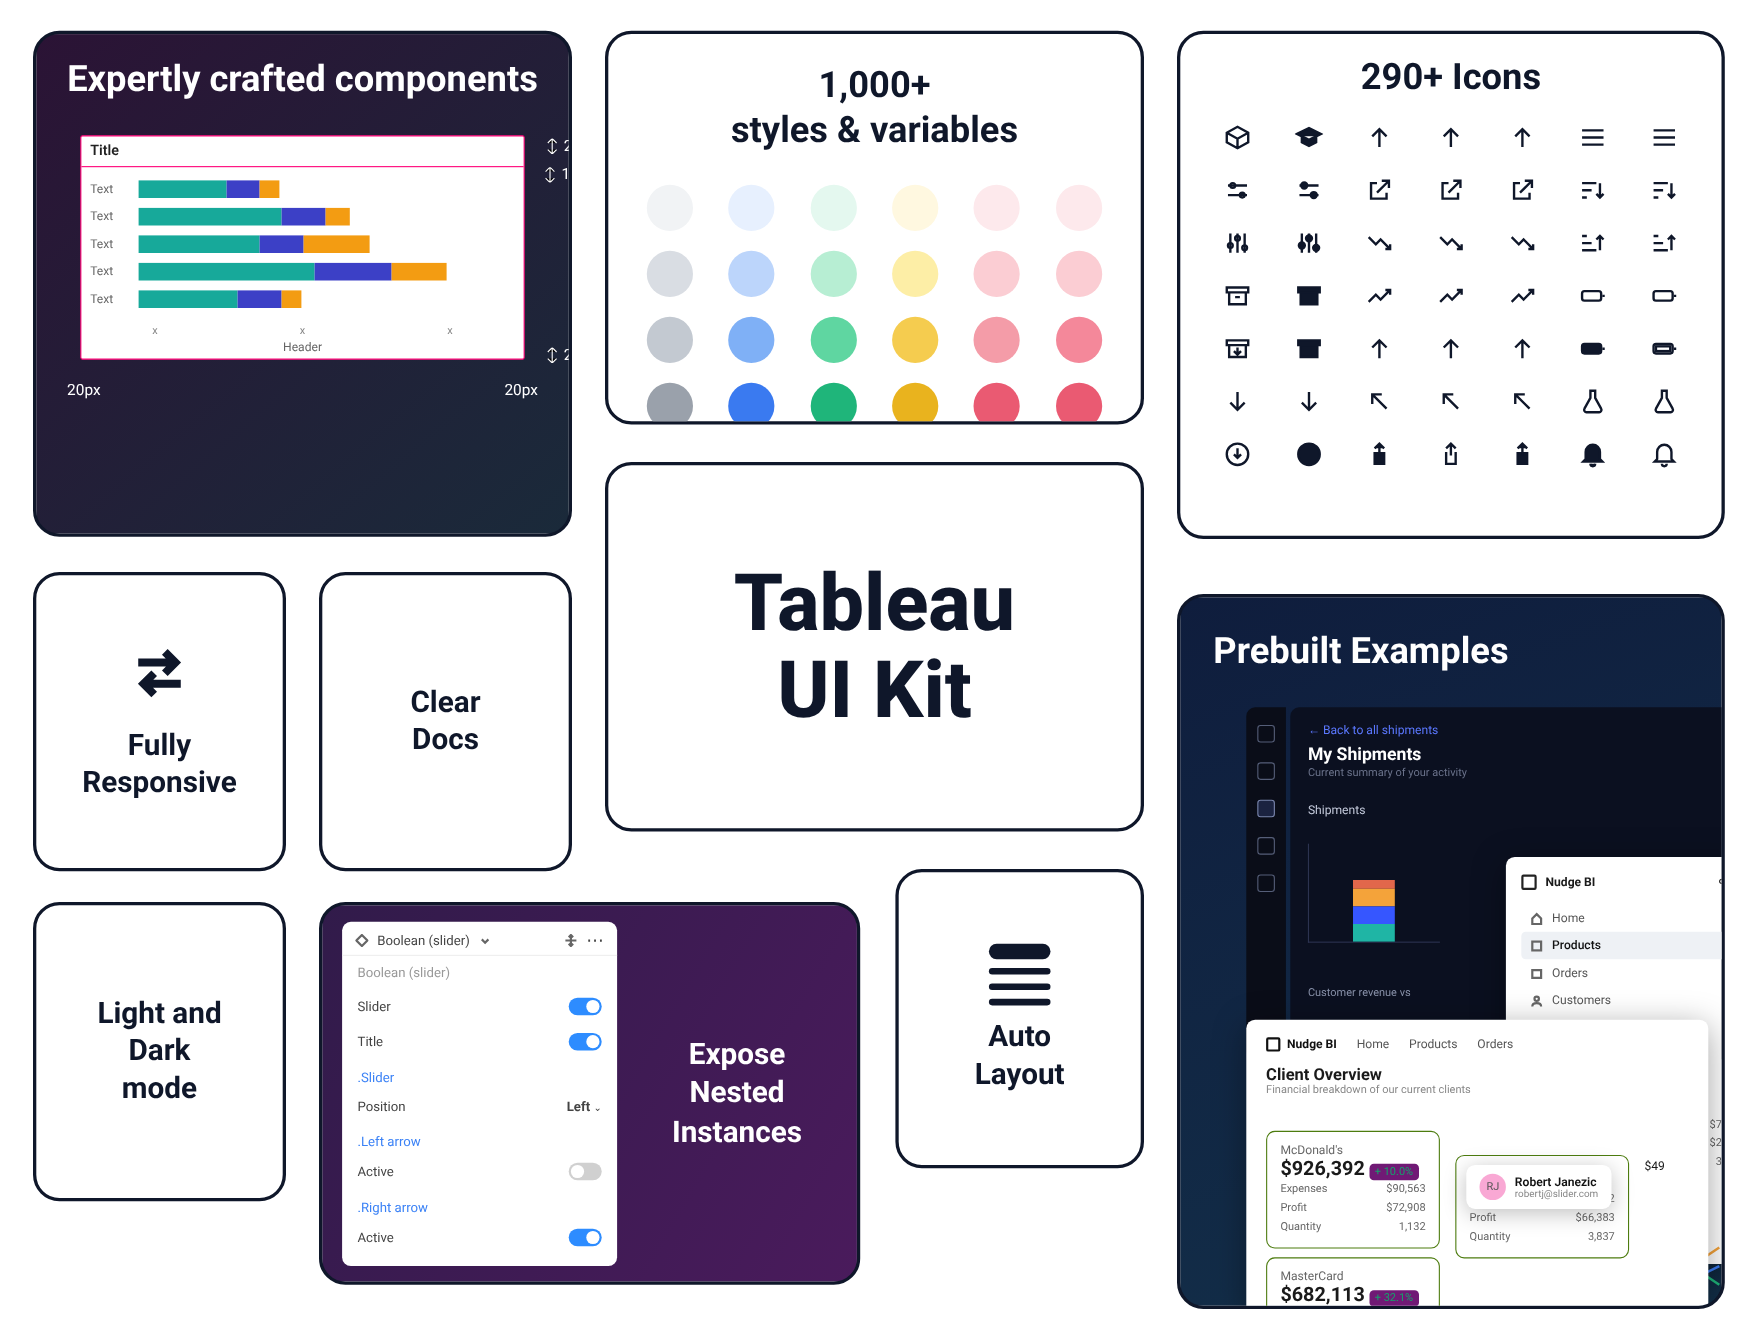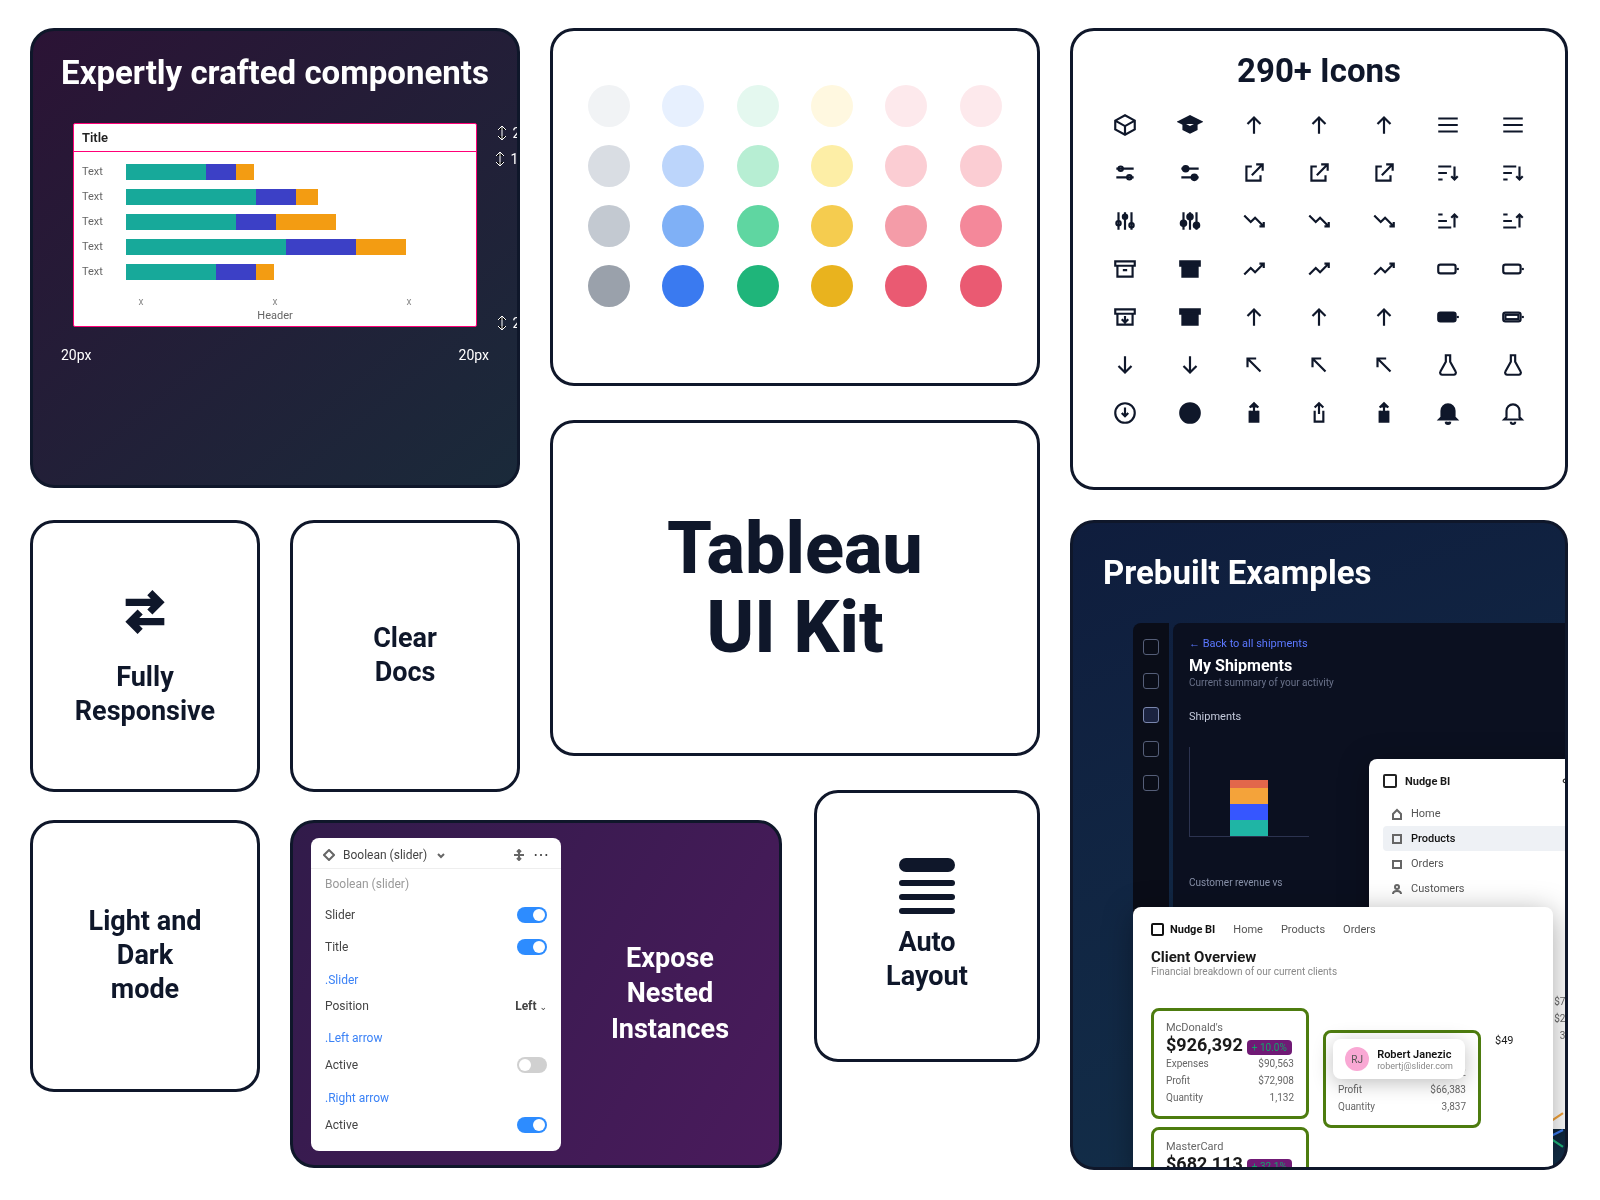--- a/index.html
+++ b/index.html
@@ -83,21 +83,21 @@
   
   #c8{ left:814px; top:790px; width:226px; height:272px; display:flex; flex-direction:column; align-items:center; justify-content:center; gap:12px;}
   .al-icon{display:flex;flex-direction:column;gap:8px;align-items:center;}
   .al-icon .pill{width:56px;height:14px;background:#0f172a;border-radius:8px;}
   .al-icon .line{width:56px;height:6px;background:#0f172a;border-radius:3px;}
 
   
   #c9{ left:30px; top:820px; width:230px; height:272px; display:flex; align-items:center; justify-content:center;}
 
   
-  #c10{ left:1070px; top:520px; width:498px; height:650px;
+  #c10{ left:1070px; top:540px; width:498px; height:650px;
         background:linear-gradient(160deg,#0f1d3d 0%, #13304a 100%);
         color:#fff; padding:30px 0 0 30px;}
   #c10 h2{ font-size:33px; font-weight:700; }
   .mock{ position:absolute; background:#fff; color:#1a1a1a; border-radius:8px; box-shadow:0 6px 30px rgba(0,0,0,.35); font-size:11px; }
   .dark-app{ position:absolute; left:100px; top:100px; right:-40px; height:320px; background:#0b1020; border-radius:8px; padding:14px 16px; }
   .dark-app .back{color:#5b78ff;font-size:11px;}
   .dark-app h4{color:#fff;margin-top:6px;font-size:16px;}
   .dark-app .sub{color:#6a728a;font-size:10px;margin-top:2px;}
   .dark-app .chartb{margin-top:24px;width:120px;height:90px;border-left:1px solid #2c3350;border-bottom:1px solid #2c3350;position:relative;}
   .chartb .stk{position:absolute;bottom:0;left:40px;width:38px;display:flex;flex-direction:column;}
@@ -119,21 +119,21 @@
   .pill-up{color:#14a36a;background:#701a75;font-size:10px;padding:2px 5px;border-radius:4px;margin-left:4px;}
   .pill-dn{color:#d6455b;background:#fde9ec;font-size:9px;padding:2px 5px;border-radius:4px;margin-left:4px;}
   .kv{display:flex;justify-content:space-between;font-size:10px;color:#666;padding:3px 0;}
 
   #mock-client{ bottom:-10px; left:60px; width:420px; height:270px; padding:16px 18px;}
   #mock-client .topbar{display:flex;gap:18px;align-items:center;font-size:11px;color:#555;margin-bottom:12px;}
   #mock-client .topbar .brand{font-weight:700;color:#111;display:flex;gap:6px;align-items:center;}
   #mock-client .topbar .logo{width:13px;height:13px;border:2px solid #111;border-radius:2px;}
   #mock-client h5{font-size:15px;font-weight:700;}
   #mock-client .sub{color:#888;font-size:10px;margin-bottom:23px;}
-  .client-row{border:3px solid #4d7c0f;border-radius:8px;padding:10px 12px;margin:8px 0;}
+  .client-row{border:1px solid #4d7c0f;border-radius:8px;padding:10px 12px;margin:8px 0;}
   .client-row .nm{font-size:11px;color:#666;}
   .client-row .val{font-size:18px;font-weight:700;display:inline-block;}
 
   .user-pop{position:absolute;bottom:88px;right:100px;background:#fff;border-radius:8px;box-shadow:0 4px 20px rgba(0,0,0,.25);padding:8px 12px;display:flex;gap:8px;align-items:center;}
   .user-pop .av{width:24px;height:24px;border-radius:50%;background:#f9a8d4;display:flex;align-items:center;justify-content:center;font-size:10px;color:#555;}
   .user-pop .nm{font-size:11px;font-weight:600;color:#111;}
   .user-pop .em{font-size:9px;color:#888;}
 
   .sparkline{height:90px;margin-top:6px;}
 </style>
@@ -211,20 +211,22 @@
           <path d="M7 0v14M3 4l4-4 4 4M3 10l4 4 4-4"></path>
         </svg>
         <span>20px</span>
       </div>
     <div class="dim" id="d-l">20px</div>
     <div class="dim" id="d-r">20px</div>
   </div>
 </div>
 
 <div id="c2" class="card">
+  <h2 style="white-space:pre-line">1,000+
+styles &amp; variables</h2>
   <div class="swatches" id="swatch-grid">
       <div class="swatch" style="background: rgb(241, 243, 245);"></div>
       <div class="swatch" style="background: rgb(231, 240, 254);"></div>
       <div class="swatch" style="background: rgb(228, 248, 239);"></div>
       <div class="swatch" style="background: rgb(255, 248, 224);"></div>
       <div class="swatch" style="background: rgb(253, 233, 236);"></div>
       <div class="swatch" style="background: rgb(253, 233, 236);"></div>
       <div class="swatch" style="background: rgb(217, 221, 227);"></div>
       <div class="swatch" style="background: rgb(188, 213, 251);"></div>
       <div class="swatch" style="background: rgb(183, 238, 211);"></div>

